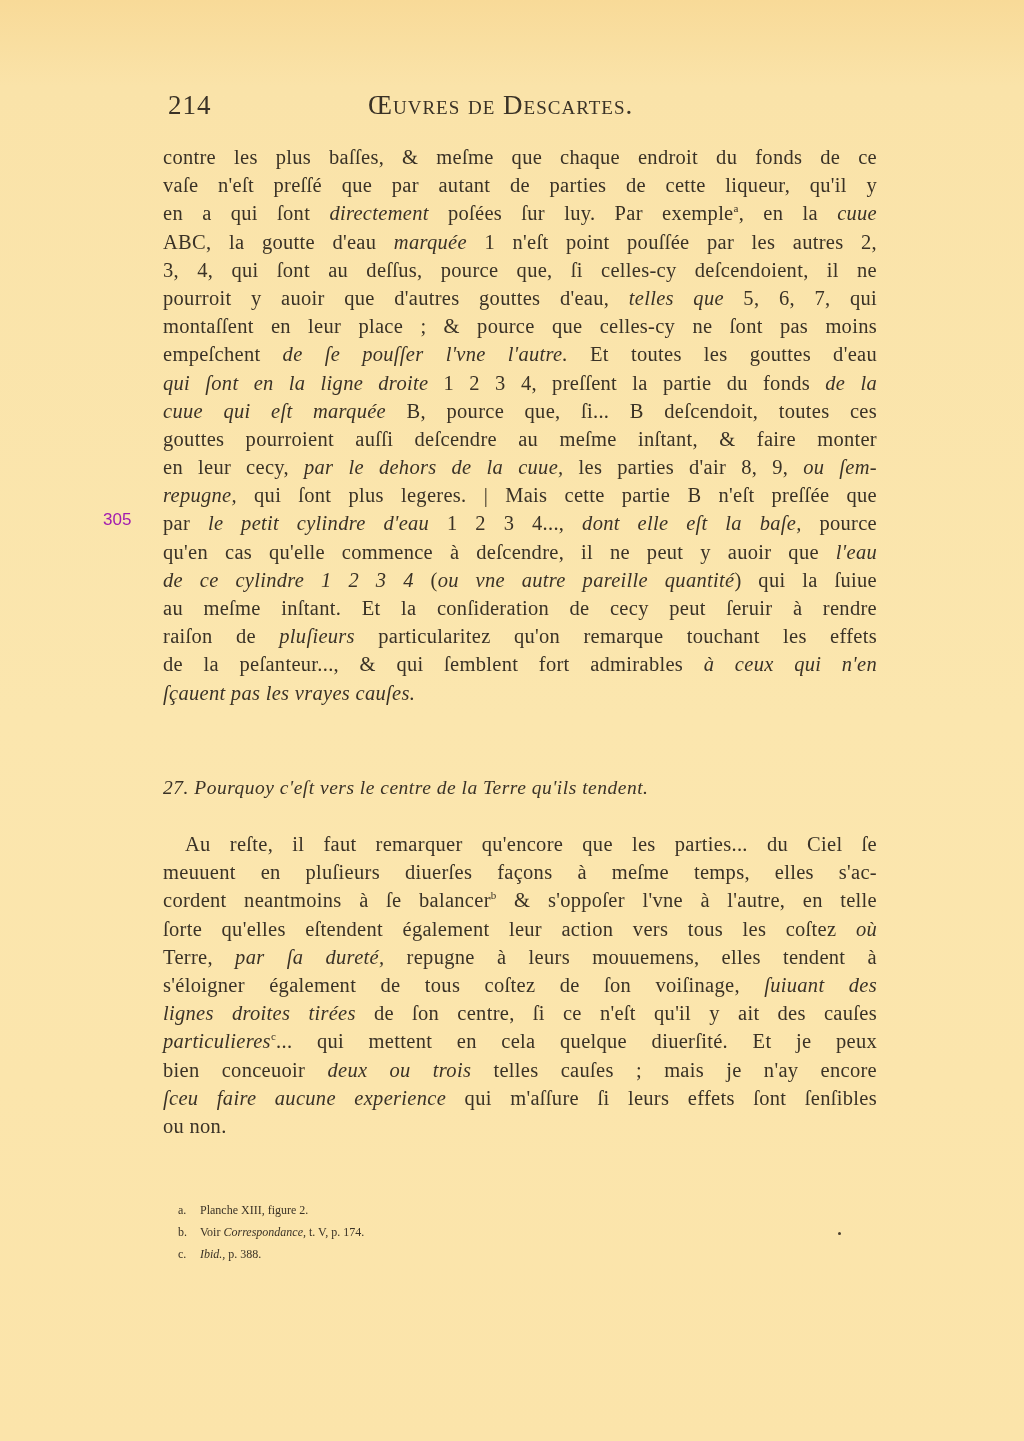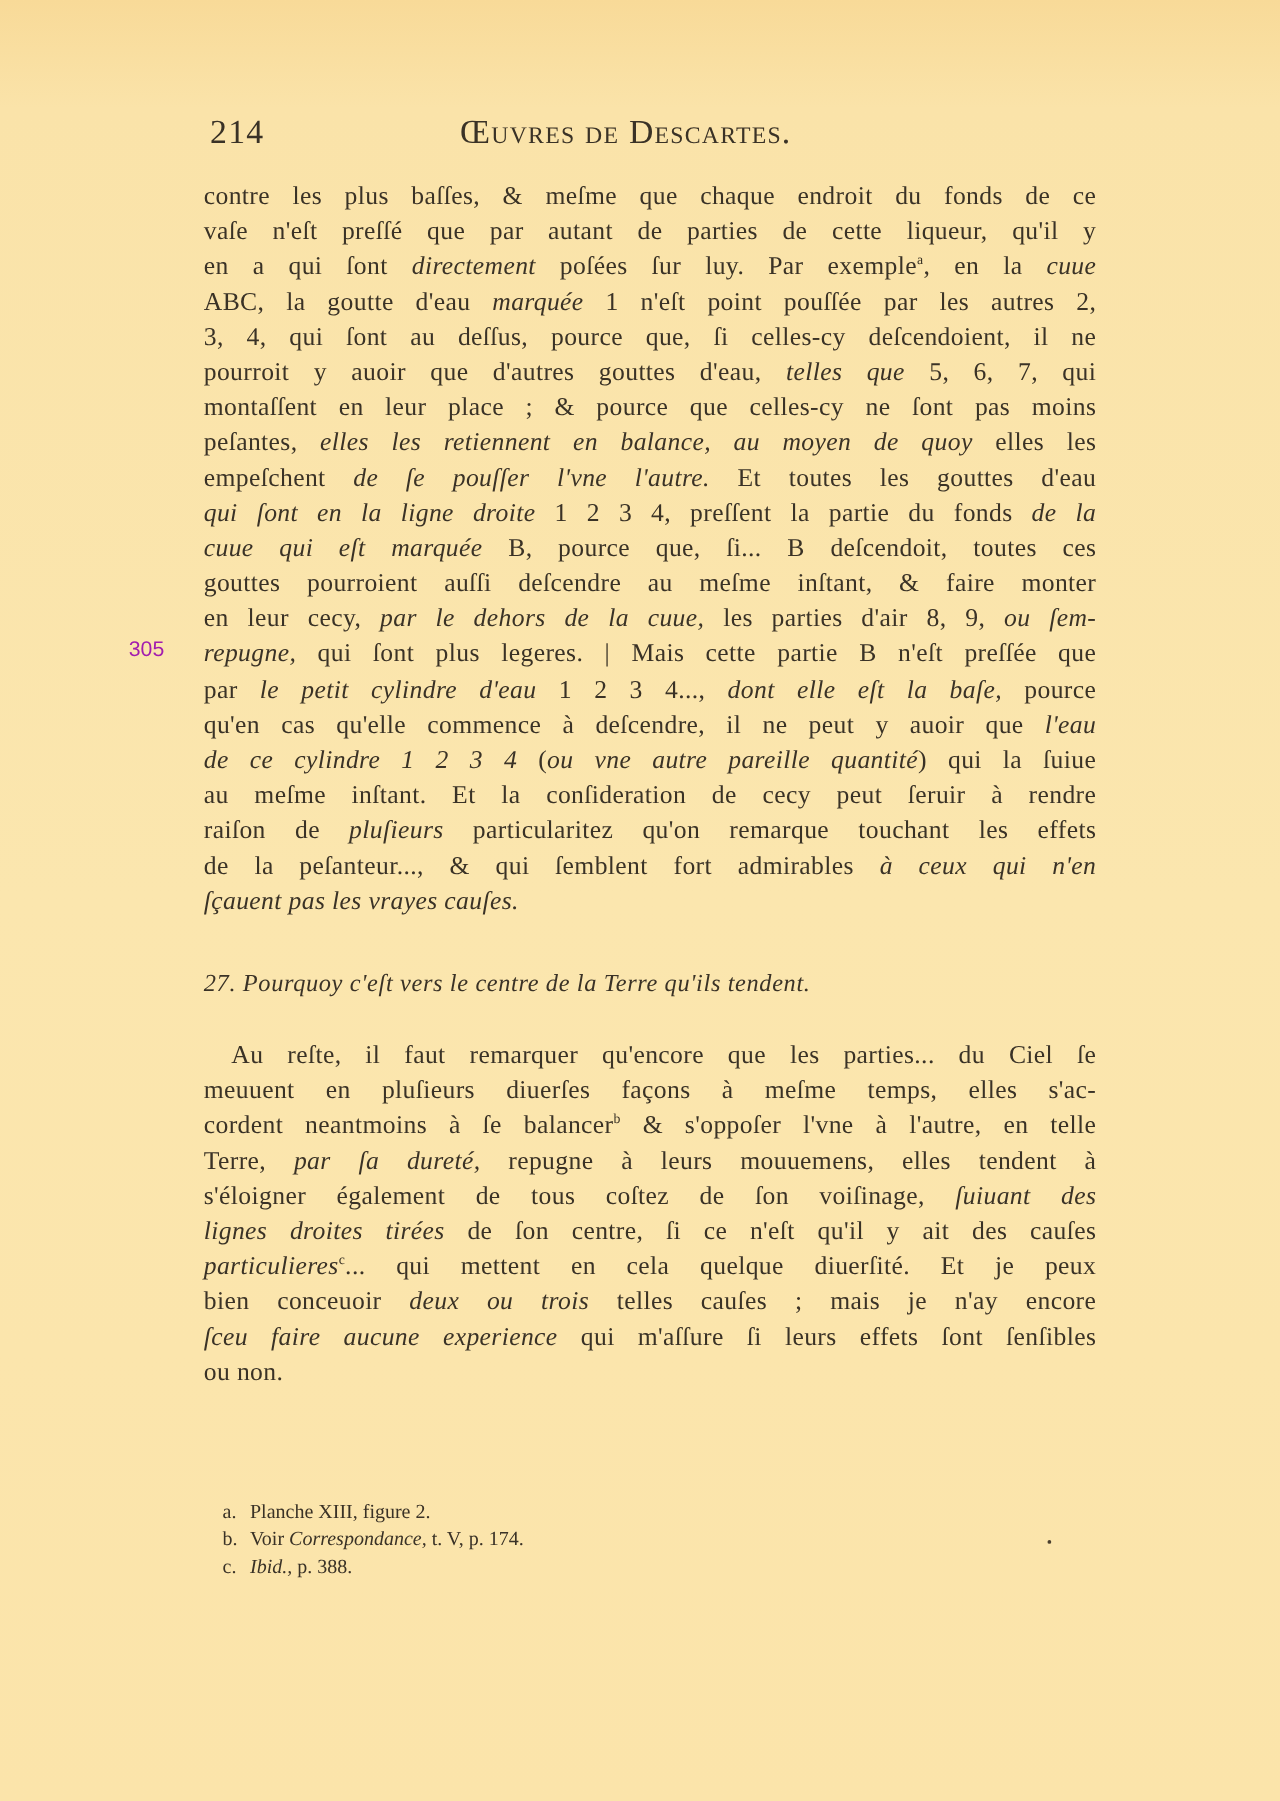--- a/index.html
+++ b/index.html
@@ -91,21 +91,21 @@
       text-align: left;
       font-style: italic;
       font-size: 19.5px;
       letter-spacing: 0.5px;
     }
     #para2 { top: 830px; }
     .footnotes {
       position: absolute;
       left: 178px;
       top: 1199px;
-      font-size: 16px;
+      font-size: 12px;
       line-height: 22px;
     }
     .footnote {
       display: block;
       white-space: nowrap;
     }
     .fn-mark {
       display: inline-block;
       width: 22px;
     }
@@ -130,21 +130,20 @@
   </div>
 
   <div class="body-block" id="para1">
       <span class="line"><span>contre les plus baſſes, &amp; meſme que chaque endroit du fonds de ce</span></span>
       <span class="line"><span>vaſe n'eſt preſſé que par autant de parties de cette liqueur, qu'il y</span></span>
       <span class="line"><span>en a qui ſont </span><i>directement</i><span> poſées ſur luy. Par exemple</span><sup>a</sup><span>, en la </span><i>cuue</i></span>
       <span class="line"><span>ABC, la goutte d'eau </span><i>marquée</i><span> 1 n'eſt point pouſſée par les autres 2,</span></span>
       <span class="line"><span>3, 4, qui ſont au deſſus, pource que, ſi celles-cy deſcendoient, il ne</span></span>
       <span class="line"><span>pourroit y auoir que d'autres gouttes d'eau, </span><i>telles que</i><span> 5, 6, 7, qui</span></span>
       <span class="line"><span>montaſſent en leur place ; &amp; pource que celles-cy ne ſont pas moins</span></span>
-      <span class="line"><span>peſantes, </span><i>elles les retiennent en balance, au moyen de quoy</i><span> elles les</span></span>
       <span class="line"><span>empeſchent </span><i>de ſe pouſſer l'vne l'autre.</i><span> Et toutes les gouttes d'eau</span></span>
       <span class="line"><i>qui ſont en la ligne droite</i><span> 1 2 3 4, preſſent la partie du fonds </span><i>de la</i></span>
       <span class="line"><i>cuue qui eſt marquée</i><span> B, pource que, ſi... B deſcendoit, toutes ces</span></span>
       <span class="line"><span>gouttes pourroient auſſi deſcendre au meſme inſtant, &amp; faire monter</span></span>
       <span class="line"><span>en leur cecy, </span><i>par le dehors de la cuue,</i><span> les parties d'air 8, 9, </span><i>ou ſem-</i></span>
       <span class="line"><i>repugne,</i><span> qui ſont plus legeres. | Mais cette partie B n'eſt preſſée que</span></span>
       <span class="line"><span>par </span><i>le petit cylindre d'eau</i><span> 1 2 3 4..., </span><i>dont elle eſt la baſe,</i><span> pource</span></span>
       <span class="line"><span>qu'en cas qu'elle commence à deſcendre, il ne peut y auoir que </span><i>l'eau</i></span>
       <span class="line"><i>de ce cylindre 1 2 3 4</i><span> (</span><i>ou vne autre pareille quantité</i><span>) qui la ſuiue</span></span>
       <span class="line"><span>au meſme inſtant. Et la conſideration de cecy peut ſeruir à rendre</span></span>
@@ -157,20 +156,21 @@
 
   <div class="section-heading">
     <span>27.</span>
     <span>Pourquoy c'eſt vers le centre de la Terre qu'ils tendent.</span>
   </div>
 
   <div class="body-block" id="para2">
       <span class="line indent"><span>Au reſte, il faut remarquer qu'encore que les parties... du Ciel ſe</span></span>
       <span class="line"><span>meuuent en pluſieurs diuerſes façons à meſme temps, elles s'ac-</span></span>
       <span class="line"><span>cordent neantmoins à ſe balancer</span><sup>b</sup><span> &amp; s'oppoſer l'vne à l'autre, en telle</span></span>
+      <span class="line"><span>ſorte qu'elles eſtendent également leur action vers tous les coſtez </span><i>où</i></span>
       <span class="line"><span>Terre, </span><i>par ſa dureté,</i><span> repugne à leurs mouuemens, elles tendent à</span></span>
       <span class="line"><span>s'éloigner également de tous coſtez de ſon voiſinage, </span><i>ſuiuant des</i></span>
       <span class="line"><i>lignes droites tirées</i><span> de ſon centre, ſi ce n'eſt qu'il y ait des cauſes</span></span>
       <span class="line"><i>particulieres</i><sup>c</sup><span>... qui mettent en cela quelque diuerſité. Et je peux</span></span>
       <span class="line"><span>bien conceuoir </span><i>deux ou trois</i><span> telles cauſes ; mais je n'ay encore</span></span>
       <span class="line"><i>ſceu faire aucune experience</i><span> qui m'aſſure ſi leurs effets ſont ſenſibles</span></span>
       <span class="line last"><span>ou non.</span></span>
     </div>
 
   <div class="footnotes" id="footnotes">

